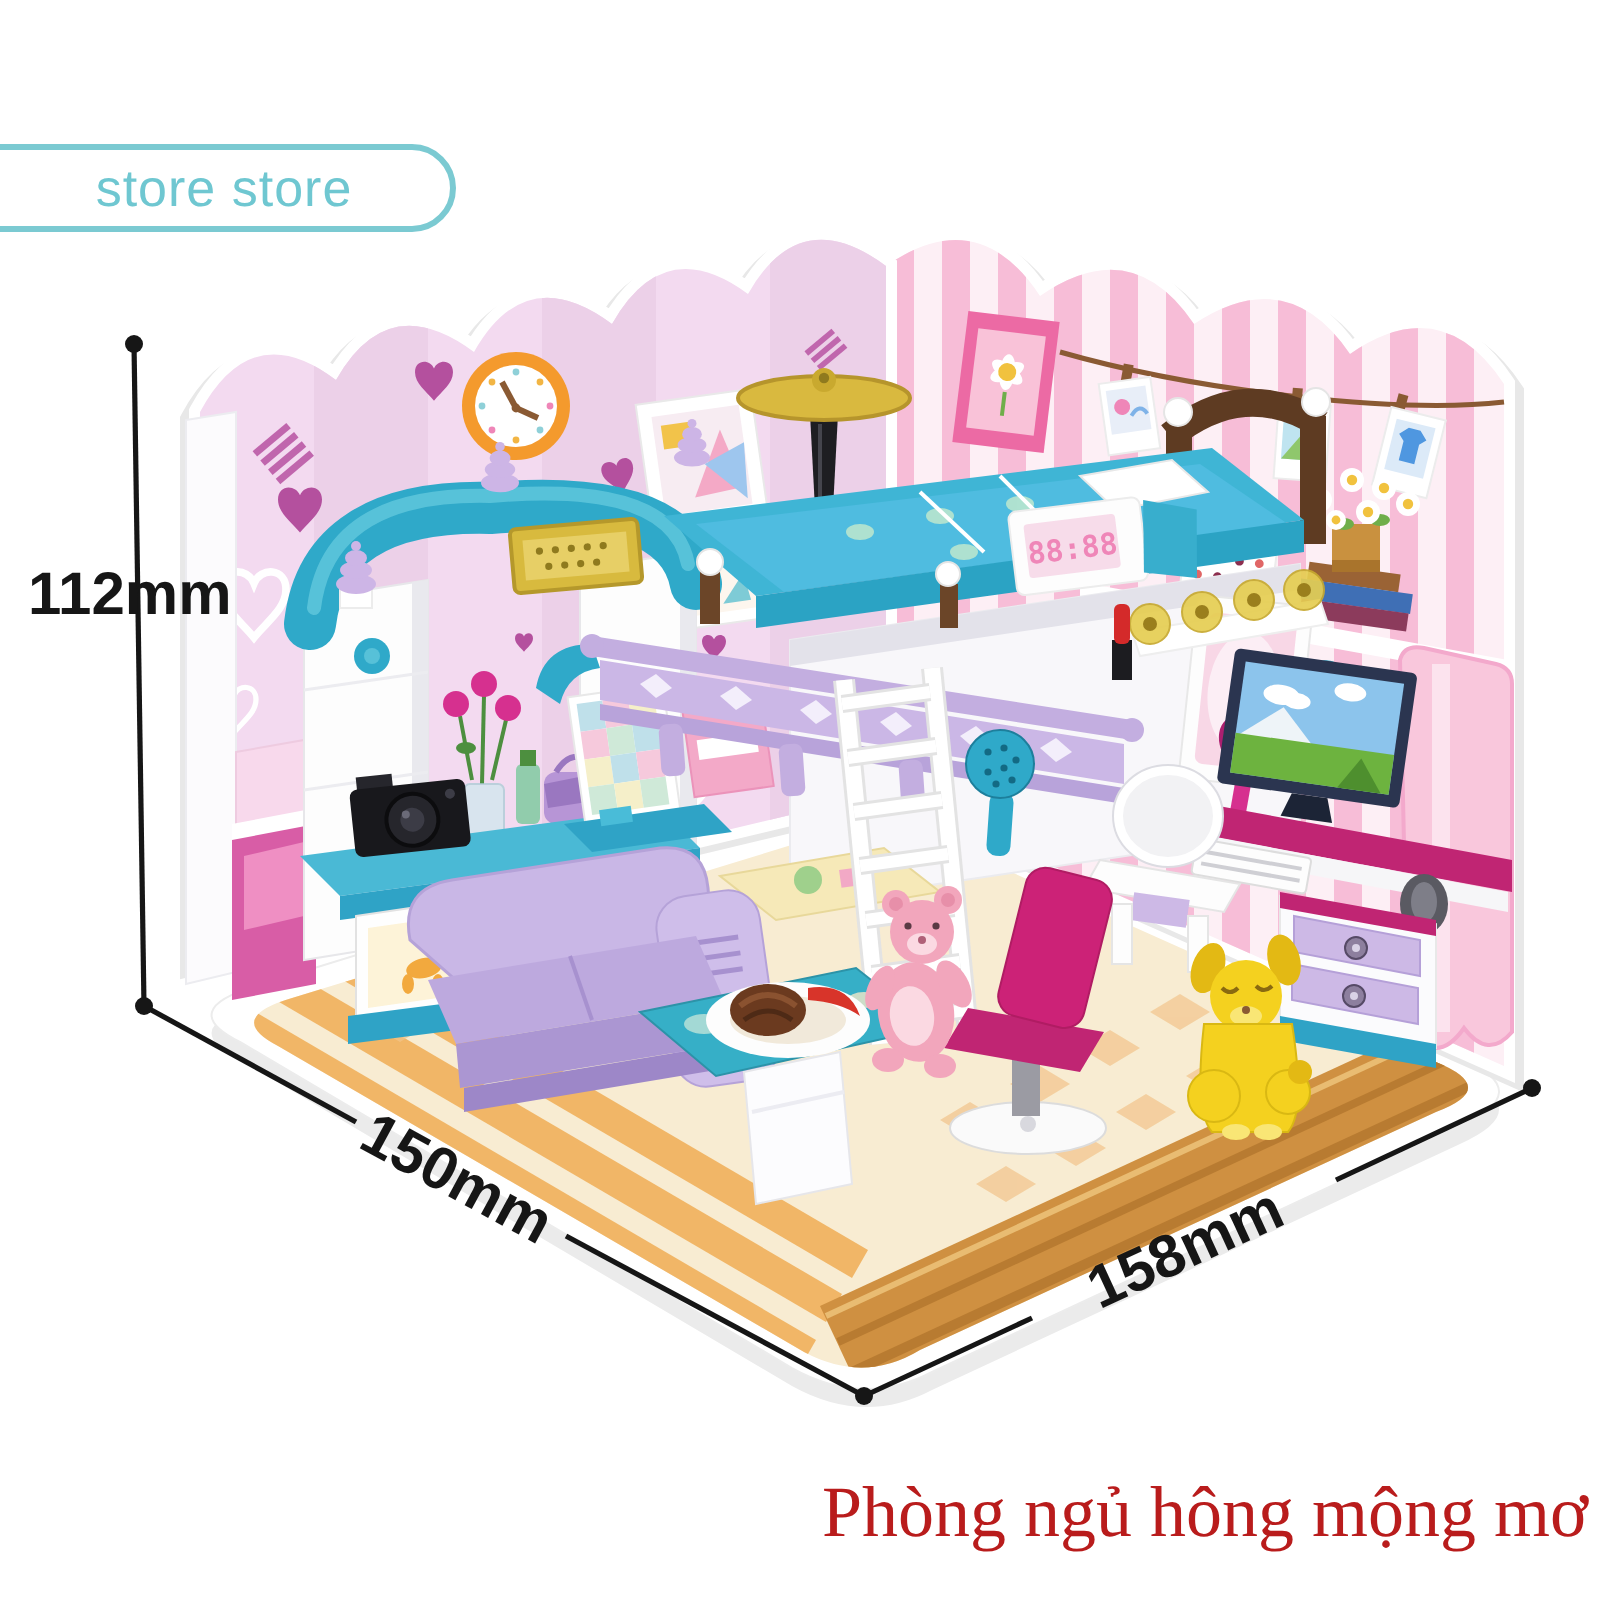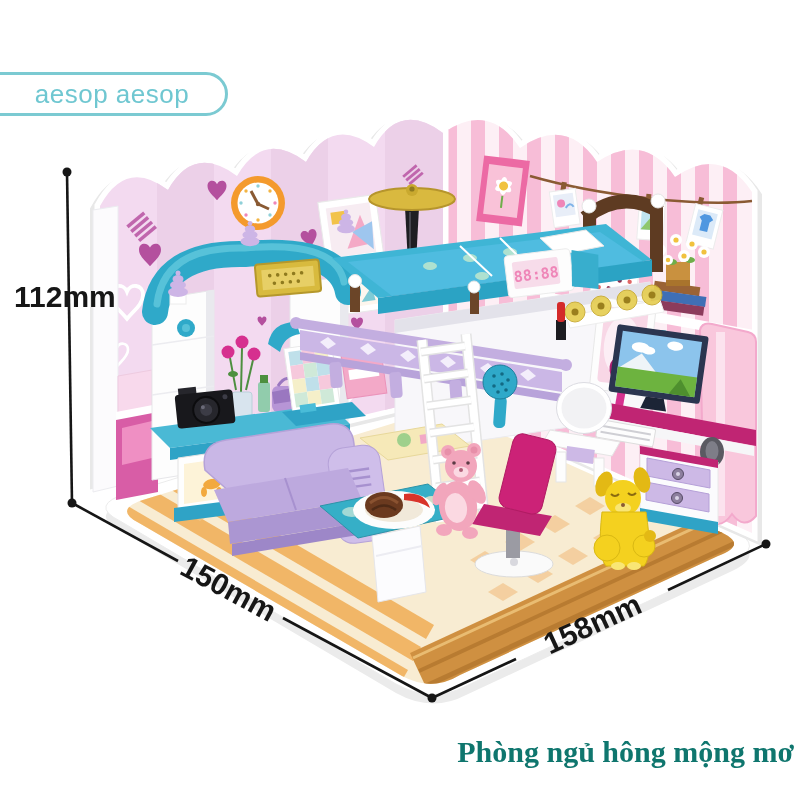--- a/index.html
+++ b/index.html
@@ -4,21 +4,21 @@
 <style>
   html,body{margin:0;padding:0;background:#ffffff;}
   #canvas{position:relative;width:800px;height:800px;background:#ffffff;overflow:hidden;
           font-family:"Liberation Sans",sans-serif;}
   #scene{position:absolute;left:0;top:0;width:800px;height:800px;}
   .badge{position:absolute;left:-26px;top:72px;height:38px;width:226px;
          border:3px solid #7bcad2;border-radius:26px;background:#ffffff;
          display:flex;align-items:center;justify-content:center;padding-left:22px;
          color:#6fc7d1;font-size:26px;letter-spacing:.5px;}
   .caption{position:absolute;right:6px;top:735px;font-family:"Liberation Serif",serif;
-           font-size:30px;color:#0f766e;white-space:nowrap;font-weight:bold;}
+           font-size:36px;color:#b91c1c;white-space:nowrap;}
   .dim-text{font-family:"Liberation Sans",sans-serif;font-weight:bold;font-size:30px;fill:#161616;}
   .cal-text{font-family:"Liberation Serif",serif;font-style:italic;font-size:8px;fill:#ffffff;}
   .clock-text{font-family:"DejaVu Sans Mono",monospace;font-weight:bold;font-size:15px;fill:#ef86b8;}
 </style>
 </head>
 <body>
 
 <div id="canvas">
 
 <svg id="scene" viewBox="0 0 800 800" aria-hidden="true">
@@ -657,18 +657,18 @@
         <circle cx="72" cy="503" r="4.5"></circle>
     <circle cx="432" cy="698" r="4.5"></circle>
         <circle cx="766" cy="544" r="4.5"></circle>
   </g>
   <text class="dim-text" x="14" y="307">112mm</text>
   <text class="dim-text" x="228" y="599" text-anchor="middle" transform="rotate(28.5 228 590)">150mm</text>
   <text class="dim-text" x="593" y="634" text-anchor="middle" transform="rotate(-24.7 593 625)">158mm</text>
 </svg>
 
 <div class="badge">
-  <span>aesop aesop</span>
+  <span>store store</span>
 </div>
 
 <div class="caption">Phòng ngủ hông mộng mơ</div>
 
 </div>
 
 </body></html>

